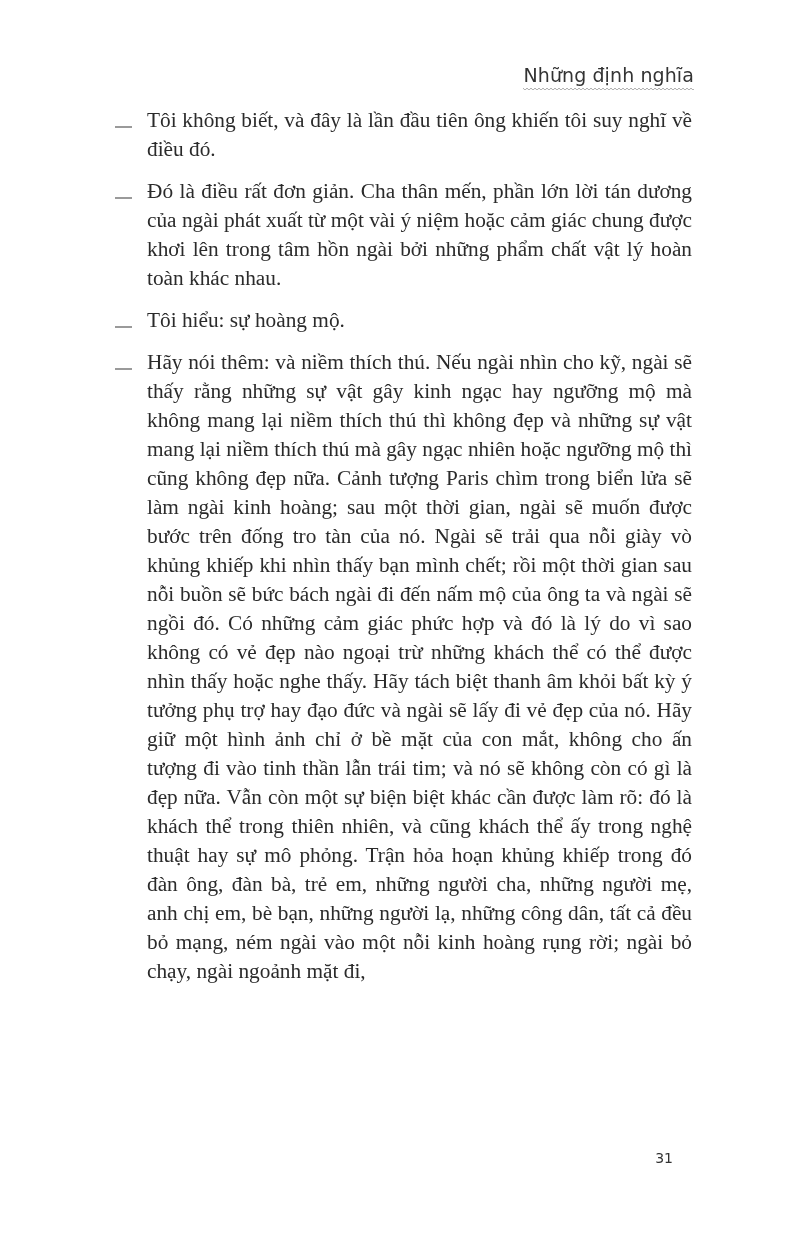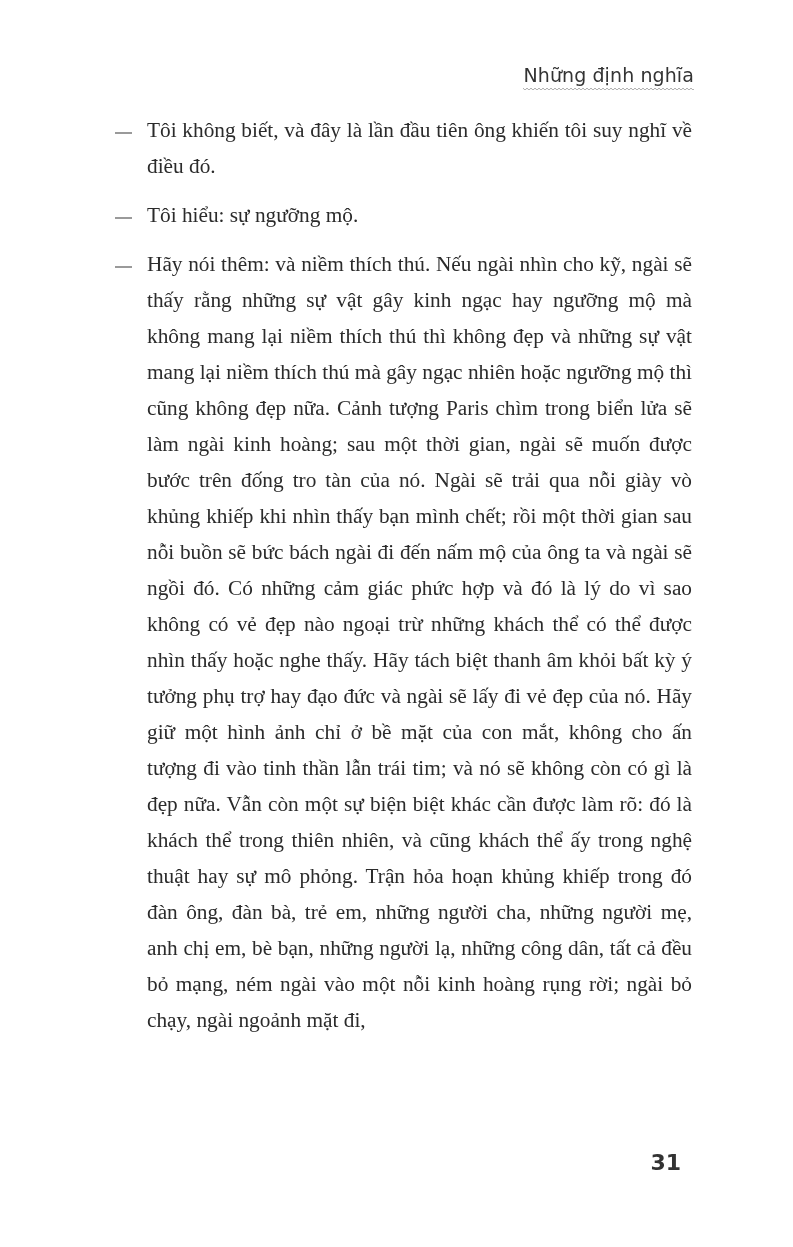--- a/index.html
+++ b/index.html
@@ -26,26 +26,26 @@
     .running-header .wavy {
       display: block;
       height: 4px;
       margin-top: 2px;
       background:
         radial-gradient(circle at 2px 0px, transparent 1.4px, #9a9a9a 1.5px, transparent 2.2px) 0 0 / 4px 4px repeat-x;
       opacity: 0.85;
     }
     .body-text {
       position: absolute;
-      top: 112px;
+      top: 106px;
       left: 112px;
       width: 580px;
       font-family: "Liberation Serif", "DejaVu Serif", serif;
       font-size: 21.3px;
-      line-height: 36px;
+      line-height: 29px;
       color: #2b2b2b;
     }
     .para {
       position: relative;
       padding-left: 35px;
       text-align: justify;
       margin: 0 0 13px 0;
     }
     .para .dash {
       position: absolute;
@@ -54,43 +54,47 @@
       width: 17px;
       height: 1.5px;
       background: #9a9a9a;
     }
     .para .text {
       display: block;
     }
     .page-number {
       position: absolute;
       top: 1150px;
-      right: 112px;
+      right: 120px;
       font-family: "DejaVu Sans", sans-serif;
-      font-weight: bold;
-      font-size: 22px;
+      font-weight: normal;
+      font-size: 14px;
       color: #333333;
     }
   </style>
 </head>
 <body>
 
 <div class="running-header">
   <span>Những định nghĩa</span>
   <span class="wavy"></span>
 </div>
 
 <div class="body-text">
   <div class="para">
     <span class="dash"></span>
     <span class="text">Tôi không biết, và đây là lần đầu tiên ông khiến tôi suy nghĩ về điều đó.</span>
   </div>
   <div class="para">
     <span class="dash"></span>
-    <span class="text">Tôi hiểu: sự ngưỡng mộ.</span>
+    <span class="text">Đó là điều rất đơn giản. Cha thân mến, phần lớn lời tán dương của ngài phát xuất từ một vài ý niệm hoặc cảm giác chung được khơi lên trong tâm hồn ngài bởi những phẩm chất vật lý hoàn toàn khác nhau.</span>
+  </div>
+  <div class="para">
+    <span class="dash"></span>
+    <span class="text">Tôi hiểu: sự hoàng mộ.</span>
   </div>
   <div class="para">
     <span class="dash"></span>
     <span class="text">Hãy nói thêm: và niềm thích thú. Nếu ngài nhìn cho kỹ, ngài sẽ thấy rằng những sự vật gây kinh ngạc hay ngưỡng mộ mà không mang lại niềm thích thú thì không đẹp và những sự vật mang lại niềm thích thú mà gây ngạc nhiên hoặc ngưỡng mộ thì cũng không đẹp nữa. Cảnh tượng Paris chìm trong biển lửa sẽ làm ngài kinh hoàng; sau một thời gian, ngài sẽ muốn được bước trên đống tro tàn của nó. Ngài sẽ trải qua nỗi giày vò khủng khiếp khi nhìn thấy bạn mình chết; rồi một thời gian sau nỗi buồn sẽ bức bách ngài đi đến nấm mộ của ông ta và ngài sẽ ngồi đó. Có những cảm giác phức hợp và đó là lý do vì sao không có vẻ đẹp nào ngoại trừ những khách thể có thể được nhìn thấy hoặc nghe thấy. Hãy tách biệt thanh âm khỏi bất kỳ ý tưởng phụ trợ hay đạo đức và ngài sẽ lấy đi vẻ đẹp của nó. Hãy giữ một hình ảnh chỉ ở bề mặt của con mắt, không cho ấn tượng đi vào tinh thần lẫn trái tim; và nó sẽ không còn có gì là đẹp nữa. Vẫn còn một sự biện biệt khác cần được làm rõ: đó là khách thể trong thiên nhiên, và cũng khách thể ấy trong nghệ thuật hay sự mô phỏng. Trận hỏa hoạn khủng khiếp trong đó đàn ông, đàn bà, trẻ em, những người cha, những người mẹ, anh chị em, bè bạn, những người lạ, những công dân, tất cả đều bỏ mạng, ném ngài vào một nỗi kinh hoàng rụng rời; ngài bỏ chạy, ngài ngoảnh mặt đi,</span>
   </div>
 </div>
 
 <div class="page-number">31</div>
 
 </body></html>

